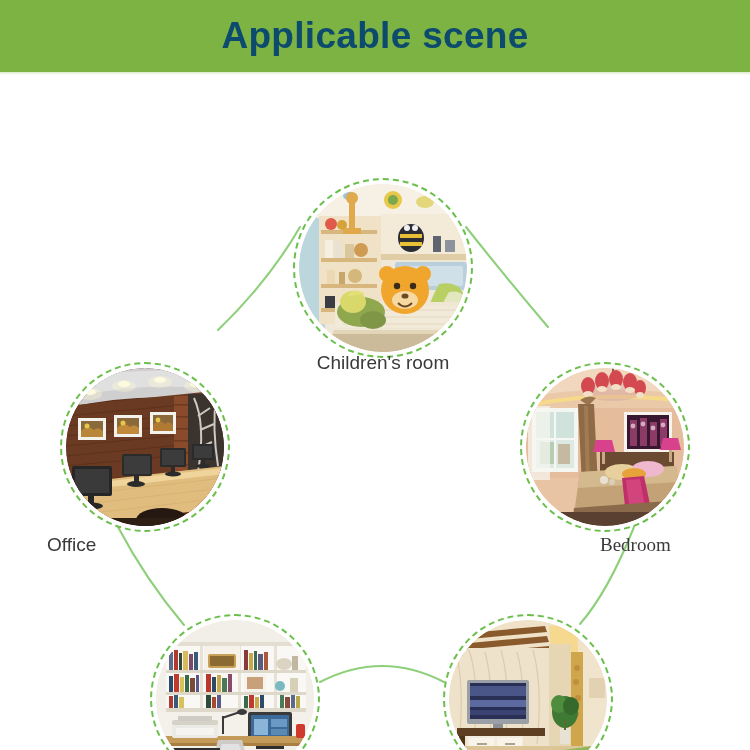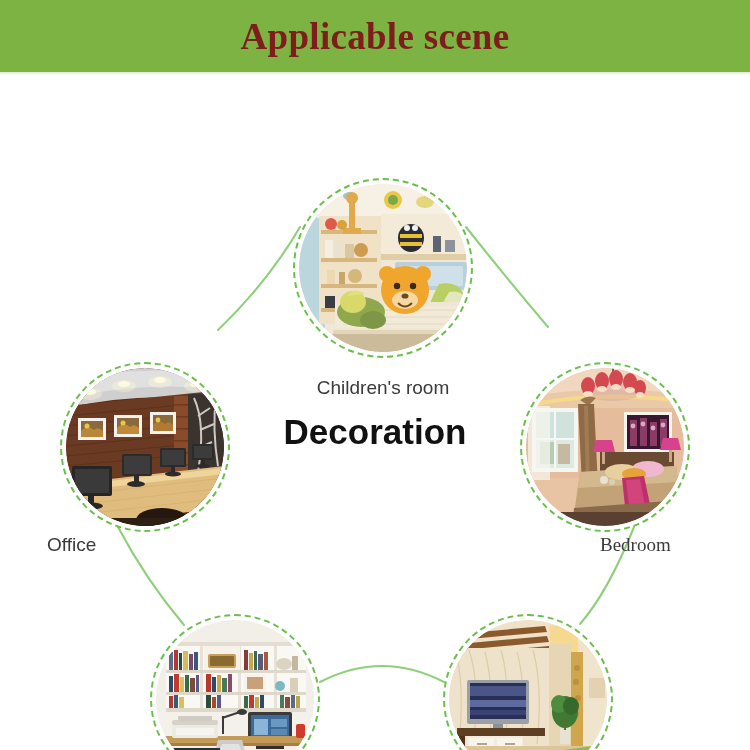--- a/index.html
+++ b/index.html
@@ -12,25 +12,25 @@
   }
   #root{position:relative;width:750px;height:750px;overflow:hidden;background:#fff;}
 
   
   .header{
     position:absolute;left:0;top:0;width:750px;height:72px;
     background:#7cb342;
     display:flex;align-items:center;justify-content:center;
   }
   .header-title{
-    color:#7f1d1d;
+    color:#0c4a6e;
     font-size:37px;
     font-weight:bold;
     letter-spacing:0.3px;
-    font-family:Liberation Serif, serif;
+    font-family:Liberation Sans, sans-serif;
   }
   .header-shadow{
     position:absolute;left:0;top:72px;width:750px;height:3px;
     background:linear-gradient(to bottom,rgba(124,179,66,0.28),rgba(124,179,66,0));
   }
 
   
   .stage{position:absolute;left:0;top:72px;width:750px;height:678px;}
   .arcs{position:absolute;left:0;top:0;width:750px;height:678px;}
 
@@ -178,21 +178,21 @@
 
             <ellipse cx="62" cy="128" rx="24" ry="15" fill="#8fa84e"></ellipse>
             <ellipse cx="54" cy="118" rx="13" ry="11" fill="#d8d96a"></ellipse>
             <path d="M48 112 Q56 102 66 110" fill="#e3e07a"></path>
             <ellipse cx="74" cy="136" rx="13" ry="9" fill="#7e9646"></ellipse>
 
             <rect x="0" y="150" width="168" height="18" fill="#cbbb9b"></rect>
           </g>
         </svg>
       </div>
-      <div class="node-label" style="left:293px;top:305px;width:180px;text-align:center;">Children's room</div>
+      <div class="node-label" style="left:293px;top:280px;width:180px;text-align:center;">Children's room</div>
     </div>
 
     <div class="node">
       <div class="photo-ring" style="left:520px;top:290px;width:170px;height:170px;"></div>
       <div class="photo" style="left:526px;top:296px;width:158px;height:158px;">
         <svg viewBox="0 0 158 158" preserveAspectRatio="none">
           <defs>
               <clipPath id="cpBed">
                 <circle cx="79" cy="79" r="79"></circle>
               </clipPath>
@@ -603,16 +603,15 @@
             </g>
 
             <ellipse cx="96" cy="152" rx="26" ry="12" fill="#241810"></ellipse>
             <rect x="0" y="150" width="158" height="8" fill="#2e1f14"></rect>
           </g>
         </svg>
       </div>
       <div class="node-label" style="left:47px;top:462px;white-space:nowrap;">Office</div>
     </div>
 
-    <div class="center-title" style="left:0;top:340px;width:750px;text-align:center;">Decoration</div>
 
   </div>
 </div>
 
 </body></html>

